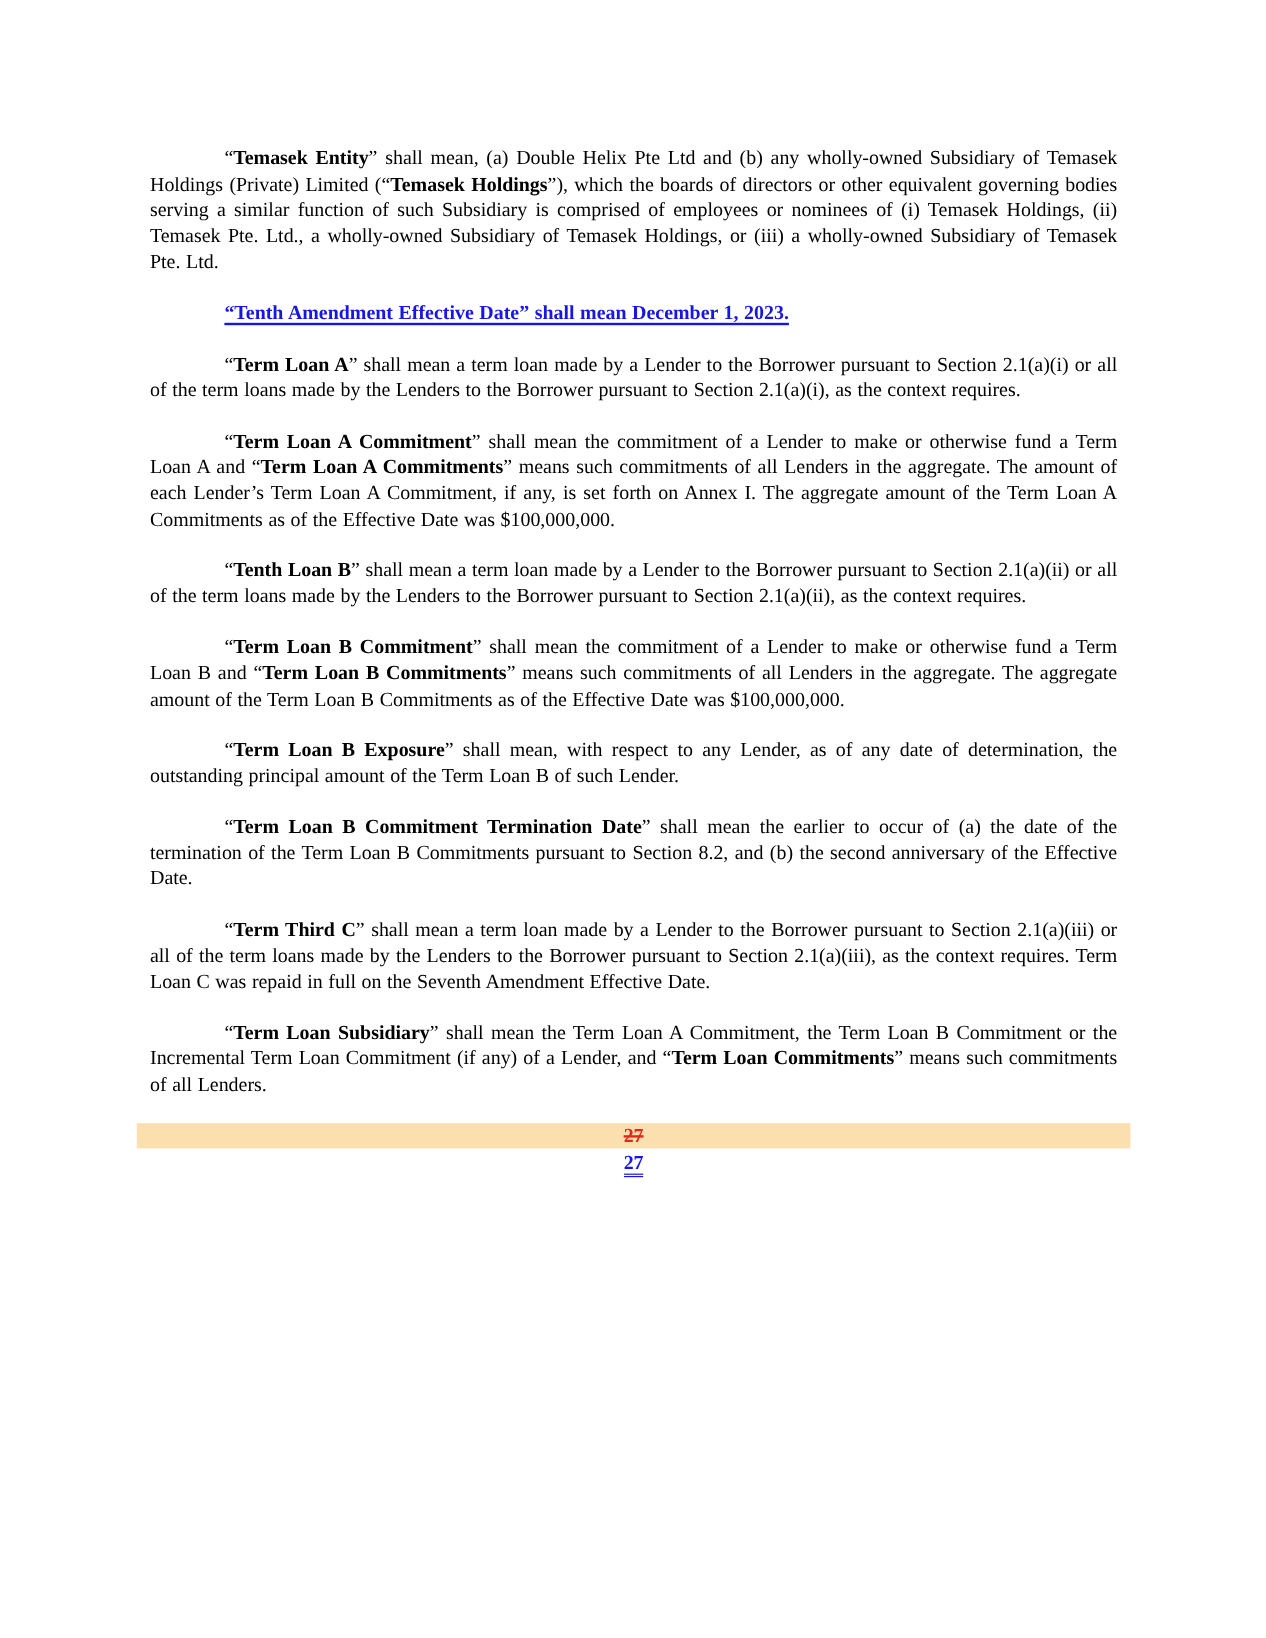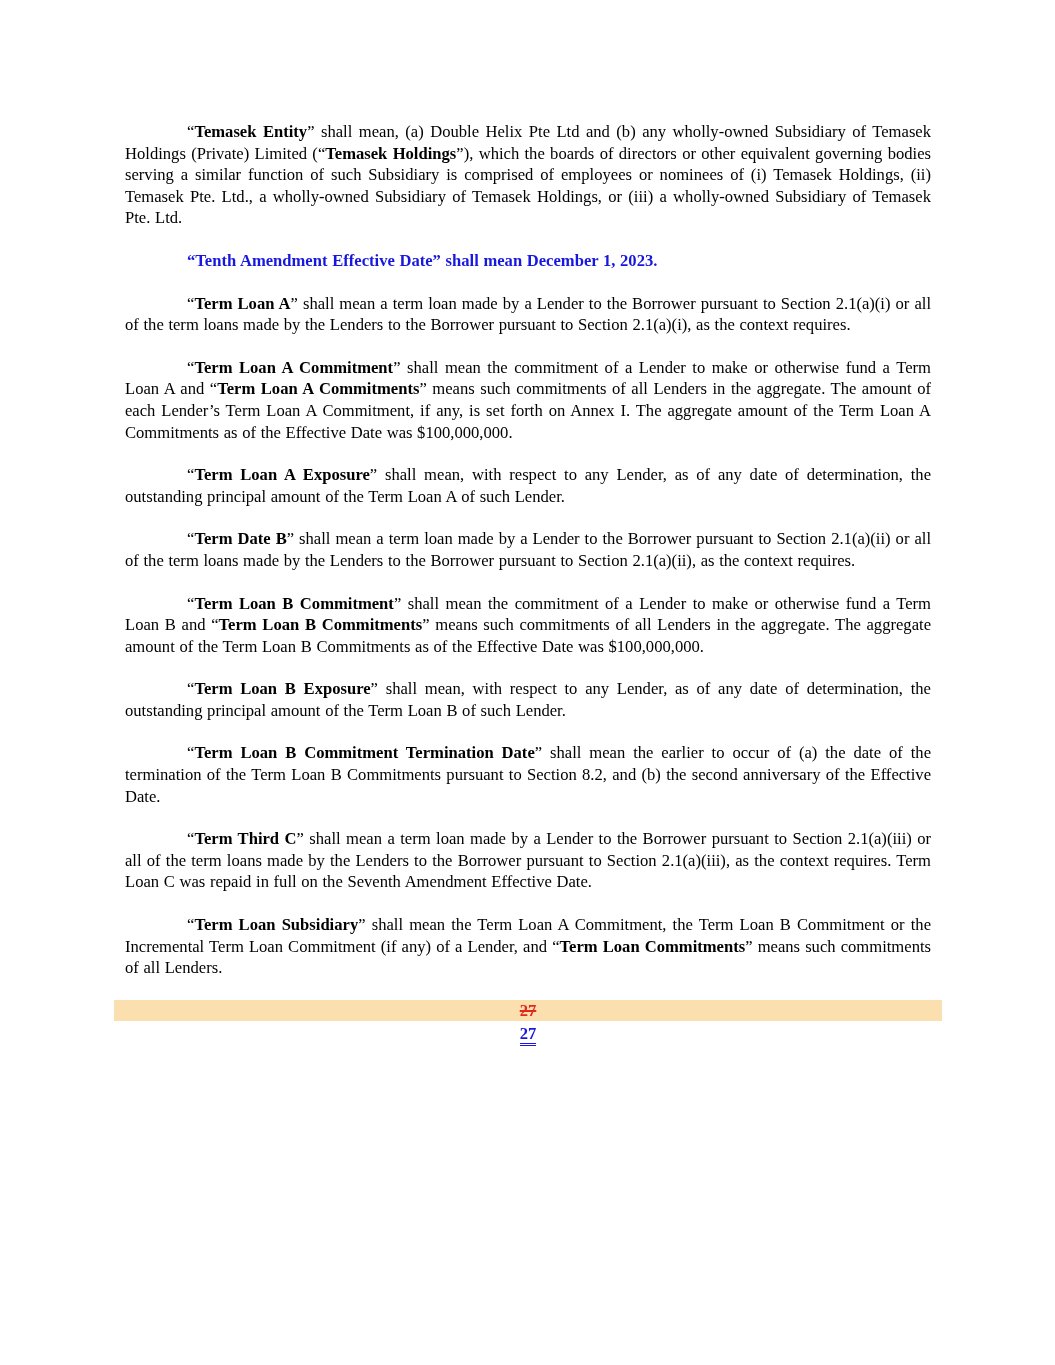--- a/index.html
+++ b/index.html
@@ -27,20 +27,21 @@
     line-height: 21.6px;
     text-align: justify;
     text-indent: 62px;
     word-spacing: 0.5px;
   }
   .para .b { font-weight: bold; }
   .para.inserted-heading { text-align: left; }
   .para.inserted-heading .run {
     color: var(--ins, #1717e0);
     font-weight: bold;
+    text-decoration: underline;
     text-decoration-thickness: 2px;
     text-underline-offset: 3px;
   }
   .hl-band {
     margin: 3px -11px 0 -11px;
     height: 21px;
     background: var(--hl, #fbdfae);
     text-align: center;
     line-height: 21px;
   }
@@ -67,22 +68,21 @@
 </style>
 </head>
 <body>
 
 <div class="page">
   <div class="doc-body">
       <p class="para"><span class="run">“</span><span class="run b">Temasek Entity</span><span class="run">” shall mean, (a) Double Helix Pte Ltd and (b) any wholly-owned Subsidiary of Temasek Holdings (Private) Limited (“</span><span class="run b">Temasek Holdings</span><span class="run">”), which the boards of directors or other equivalent governing bodies serving a similar function of such Subsidiary is comprised of employees or nominees of (i) Temasek Holdings, (ii) Temasek Pte. Ltd., a wholly-owned Subsidiary of Temasek Holdings, or (iii) a wholly-owned Subsidiary of Temasek Pte. Ltd.</span></p>
       <p class="para inserted-heading"><span class="run b">“Tenth Amendment Effective Date” shall mean December 1, 2023.</span></p>
       <p class="para"><span class="run">“</span><span class="run b">Term Loan A</span><span class="run">” shall mean a term loan made by a Lender to the Borrower pursuant to Section 2.1(a)(i) or all of the term loans made by the Lenders to the Borrower pursuant to Section 2.1(a)(i), as the context requires.</span></p>
       <p class="para"><span class="run">“</span><span class="run b">Term Loan A Commitment</span><span class="run">” shall mean the commitment of a Lender to make or otherwise fund a Term Loan A and “</span><span class="run b">Term Loan A Commitments</span><span class="run">” means such commitments of all Lenders in the aggregate.  The amount of each Lender’s Term Loan A Commitment, if any, is set forth on Annex I.  The aggregate amount of the Term Loan A Commitments as of the Effective Date was $100,000,000.</span></p>
-      <p class="para"><span class="run">“</span><span class="run b">Term Loan A Exposure</span><span class="run">” shall mean, with respect to any Lender, as of any date of determination, the outstanding principal amount of the Term Loan A of such Lender.</span></p>
-      <p class="para"><span class="run">“</span><span class="run b">Term Date B</span><span class="run">” shall mean a term loan made by a Lender to the Borrower pursuant to Section 2.1(a)(ii) or all of the term loans made by the Lenders to the Borrower pursuant to Section 2.1(a)(ii), as the context requires.</span></p>
+      <p class="para"><span class="run">“</span><span class="run b">Tenth Loan B</span><span class="run">” shall mean a term loan made by a Lender to the Borrower pursuant to Section 2.1(a)(ii) or all of the term loans made by the Lenders to the Borrower pursuant to Section 2.1(a)(ii), as the context requires.</span></p>
       <p class="para"><span class="run">“</span><span class="run b">Term Loan B Commitment</span><span class="run">” shall mean the commitment of a Lender to make or otherwise fund a Term Loan B and “</span><span class="run b">Term Loan B Commitments</span><span class="run">” means such commitments of all Lenders in the aggregate.  The aggregate amount of the Term Loan B Commitments as of the Effective Date was $100,000,000.</span></p>
       <p class="para"><span class="run">“</span><span class="run b">Term Loan B Exposure</span><span class="run">” shall mean, with respect to any Lender, as of any date of determination, the outstanding principal amount of the Term Loan B of such Lender.</span></p>
       <p class="para"><span class="run">“</span><span class="run b">Term Loan B Commitment Termination Date</span><span class="run">” shall mean the earlier to occur of (a) the date of the termination of the Term Loan B Commitments pursuant to Section 8.2, and (b) the second anniversary of the Effective Date.</span></p>
       <p class="para"><span class="run">“</span><span class="run b">Term Third C</span><span class="run">” shall mean a term loan made by a Lender to the Borrower pursuant to Section 2.1(a)(iii) or all of the term loans made by the Lenders to the Borrower pursuant to Section 2.1(a)(iii), as the context requires. Term Loan C was repaid in full on the Seventh Amendment Effective Date.</span></p>
       <p class="para"><span class="run">“</span><span class="run b">Term Loan Subsidiary</span><span class="run">” shall mean the Term Loan A Commitment, the Term Loan B Commitment or the Incremental Term Loan Commitment (if any) of a Lender, and “</span><span class="run b">Term Loan Commitments</span><span class="run">” means such commitments of all Lenders.</span></p>
     </div>
 
   <div class="hl-band">
     <span class="old-num">27</span>
   </div>

